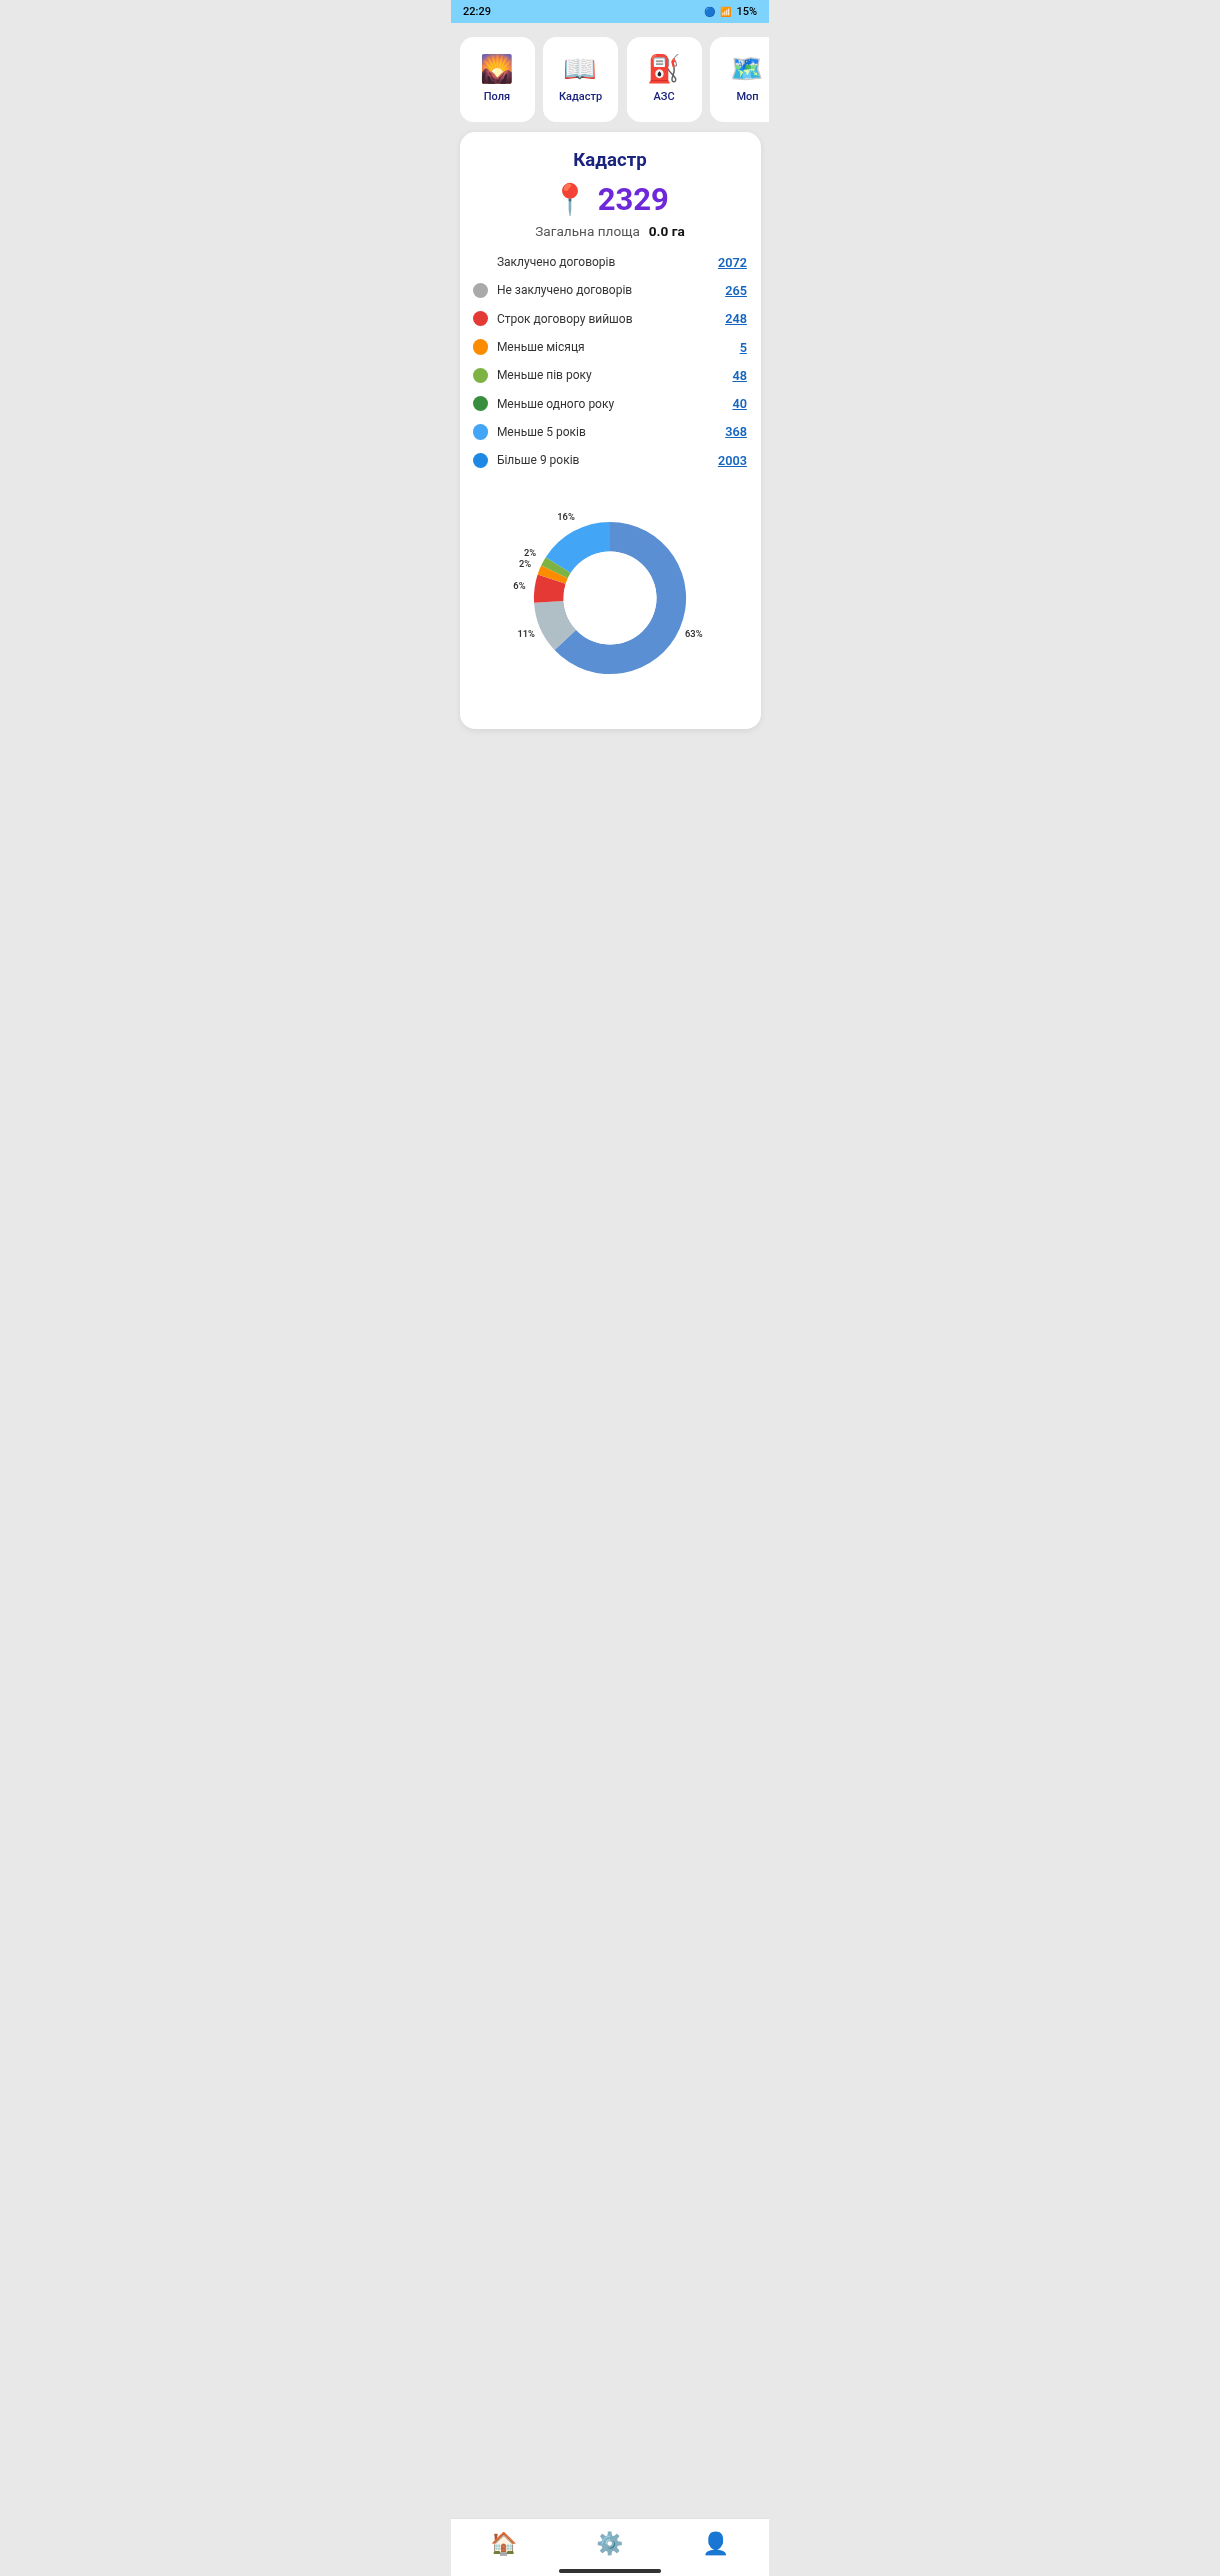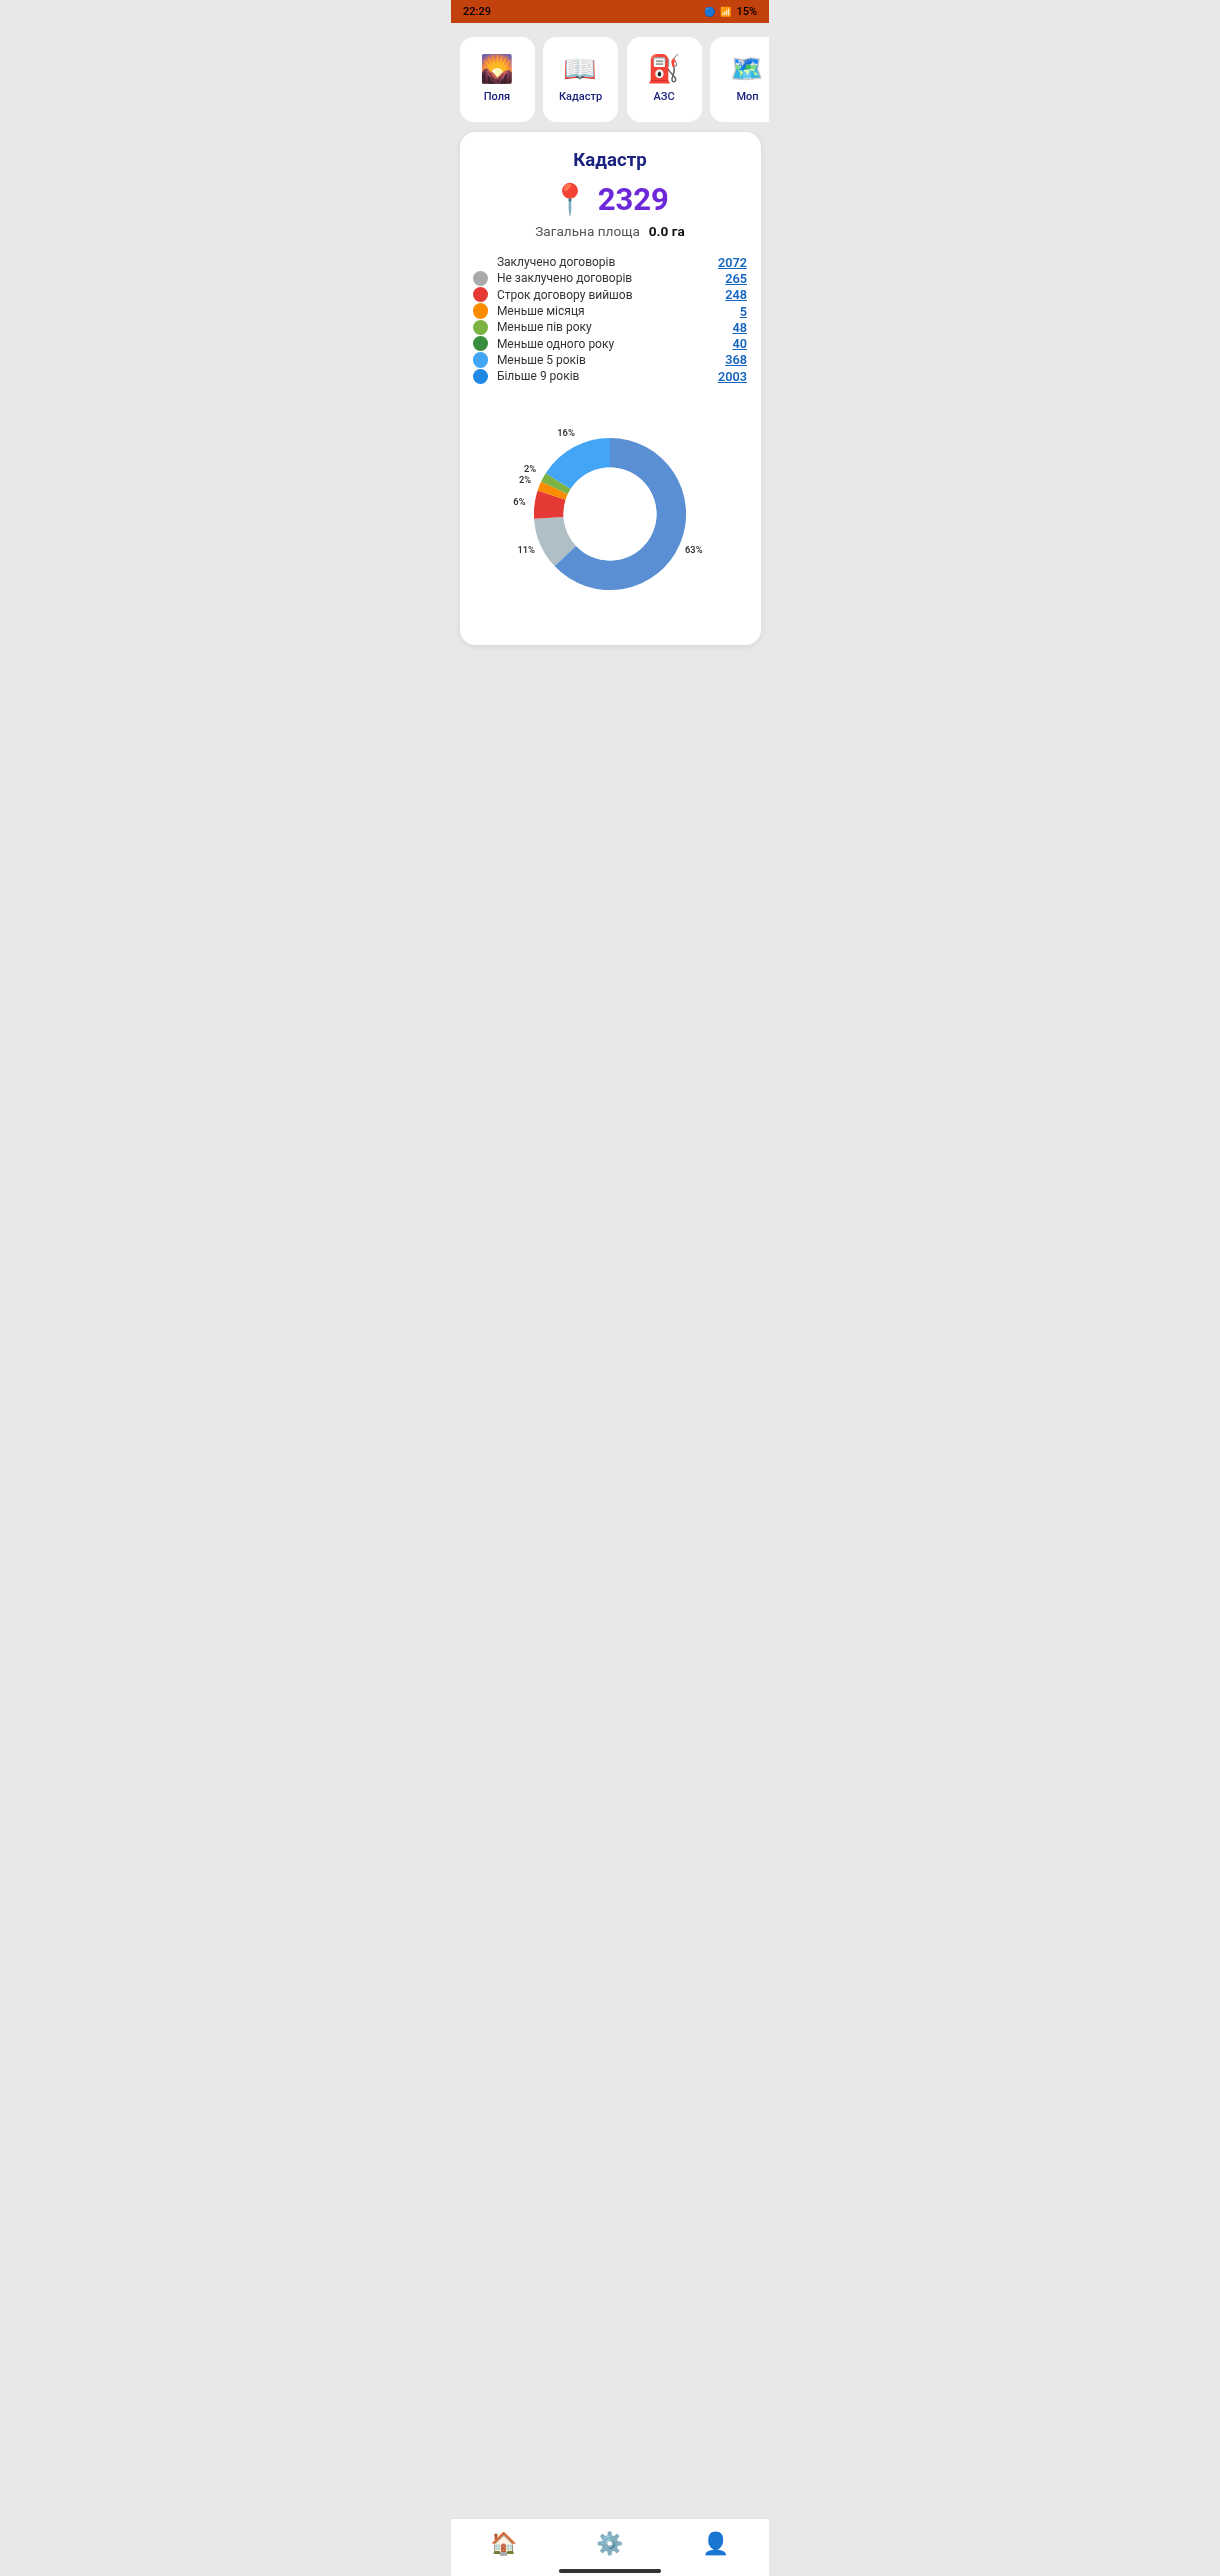--- a/index.html
+++ b/index.html
@@ -10,21 +10,21 @@
       font-family: 'Roboto', Arial, sans-serif;
       width: 318px;
       min-height: 100vh;
       margin: 0 auto;
       position: relative;
       overflow-x: hidden;
     }
 
     
     .status-bar {
-      background: #c2410c;
+      background: #7dd3fc;
       display: flex;
       justify-content: space-between;
       align-items: center;
       padding: 5.1px 12px;
       font-size: 11px;
       font-weight: 500;
       color: #000;
     }
     .status-bar-left { display: flex; align-items: center; gap: 3.4px; }
     .status-bar-right { display: flex; align-items: center; gap: 4.2px; }
@@ -101,21 +101,21 @@
       color: #555;
       font-size: 13.6px;
     }
     .card-area-label { font-weight: 400; }
     .card-area-value { font-weight: 700; color: #111; }
 
     
     .stats-list {
       display: flex;
       flex-direction: column;
-      gap: 1px;
+      gap: 13px;
       margin-bottom: 20.3px;
     }
     .stat-row {
       display: flex;
       align-items: center;
       gap: 8.5px;
     }
     .stat-dot {
       width: 15.3px;
       height: 15.3px;

